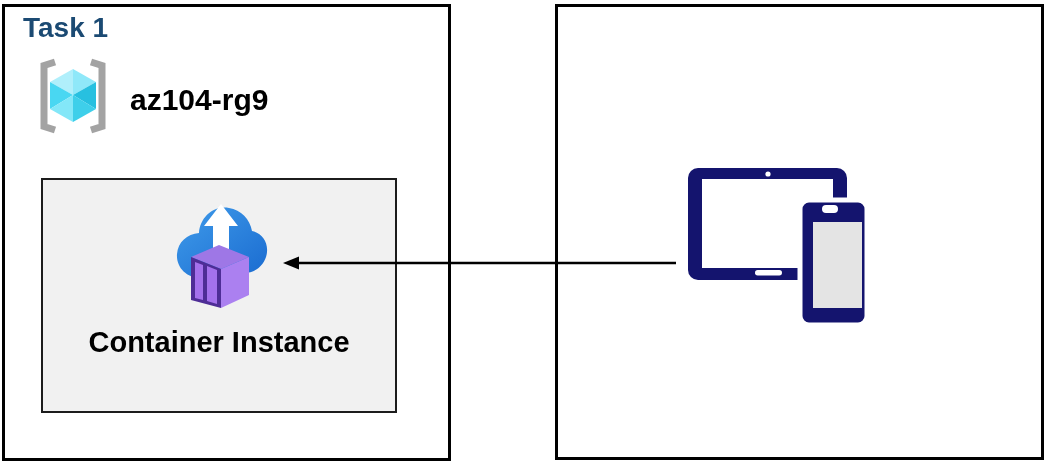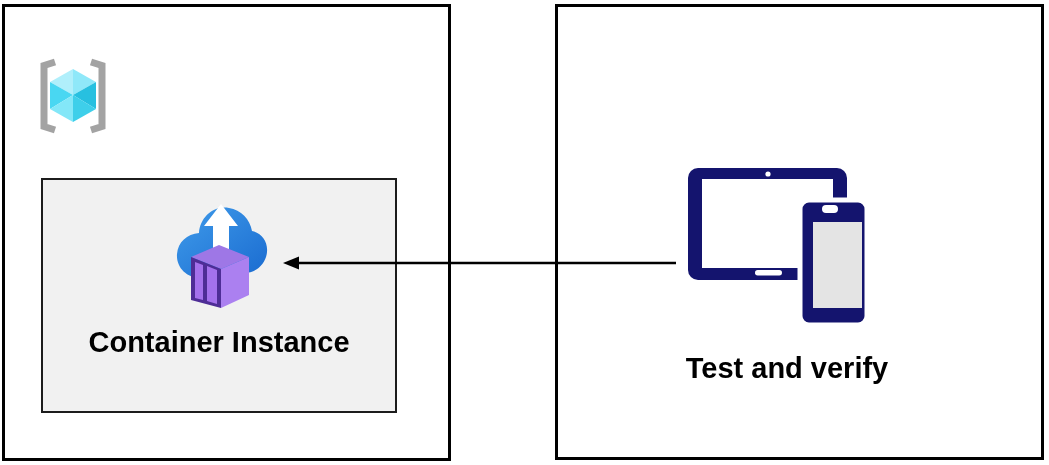--- a/index.html
+++ b/index.html
@@ -57,39 +57,41 @@
     white-space: nowrap;
   }
   .arrow-svg { position: absolute; left: 282px; top: 252px; width: 398px; height: 22px; }
 </style>
 </head>
 <body>
 
 <div class="canvas">
 
   <div class="task-box t1"></div>
+  <div class="task-title title1">Task 1</div>
 
   <div class="rg-icon">
     <svg width="80" height="78" viewBox="0 0 80 78" xmlns="http://www.w3.org/2000/svg">
       <g fill="none" stroke="var(--bracket-gray)" stroke-width="7">
         <path d="M 22 5 L 11 8.5 L 11 69.5 L 22 73"></path>
       </g>
       <g fill="none" stroke="var(--bracket-gray)" stroke-width="7">
         <path d="M 58 5 L 69 8.5 L 69 69.5 L 58 73"></path>
       </g>
       <g>
         <polygon points="40,12 17,25 40,38" fill="#b0effb"></polygon>
         <polygon points="40,12 63,25 40,38" fill="#8fe8f9"></polygon>
         <polygon points="17,25 40,38 17,52" fill="#49d7f2"></polygon>
         <polygon points="17,52 40,38 40,65" fill="#83e7f8"></polygon>
         <polygon points="40,38 63,25 63,52" fill="#27c0e0"></polygon>
         <polygon points="40,38 63,52 40,65" fill="#3ecfea"></polygon>
       </g>
     </svg>
   </div>
+  <div class="rg-name">az104-rg9</div>
 
   <div class="ci-box">
     <div class="ci-icon">
       <svg width="95" height="117" viewBox="0 0 95 117" xmlns="http://www.w3.org/2000/svg">
         <defs>
           <linearGradient id="cloudGrad" x1="0" y1="0" x2="1" y2="1">
             <stop offset="0" stop-color="var(--cloud-blue-light)"></stop>
             <stop offset="1" stop-color="var(--cloud-blue-dark)"></stop>
           </linearGradient>
         </defs>
@@ -121,20 +123,19 @@
         <circle cx="83" cy="11" r="2.6" fill="#ffffff"></circle>
         <rect x="70" y="107" width="27" height="5.5" rx="2.7" fill="#ffffff"></rect>
       </g>
       <g>
         <rect x="115" y="37" width="67" height="125" rx="9" fill="var(--device-navy)" stroke="#ffffff" stroke-width="5"></rect>
         <rect x="128" y="59" width="49" height="86" fill="var(--phone-screen-gray)"></rect>
         <rect x="137" y="42" width="16" height="8" rx="4" fill="#ffffff"></rect>
       </g>
     </svg>
   </div>
-  <div class="devices-label">Test and verify</div>
 
   <svg class="arrow-svg" viewBox="0 0 398 22" xmlns="http://www.w3.org/2000/svg">
     <line x1="13" y1="11" x2="394" y2="11" stroke="#000000" stroke-width="2.5"></line>
     <polygon points="1,11 17,4.5 17,17.5" fill="#000000"></polygon>
   </svg>
 
 </div>
 
 </body></html>

